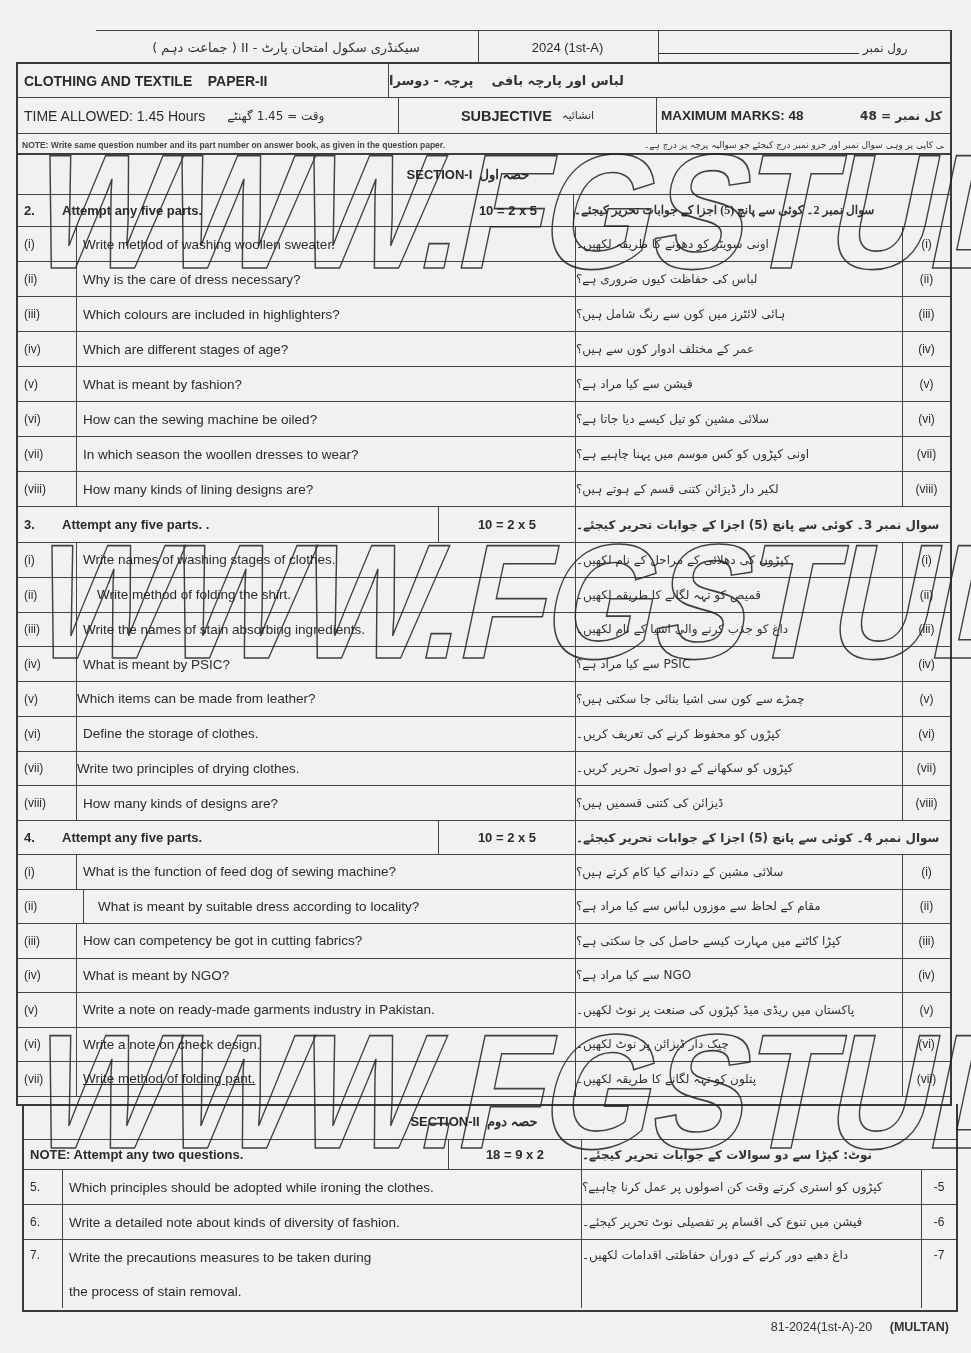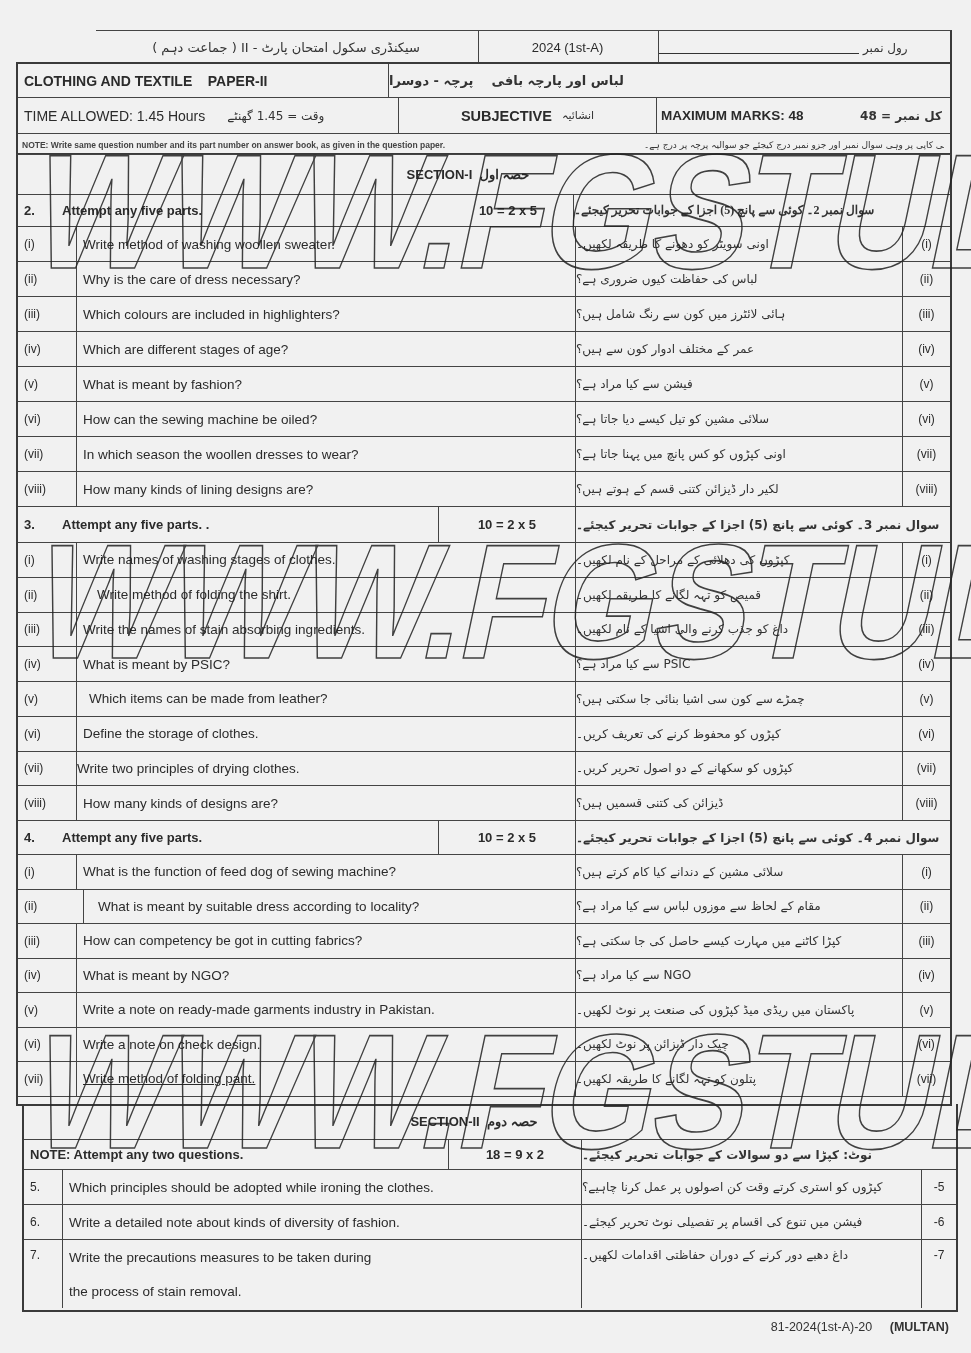--- a/index.html
+++ b/index.html
@@ -103,21 +103,21 @@
         </div>
         <div class="row" style="top: 247px; height: 35px;">
           <div class="cell num" style="left:0;width:58px;">(vi)</div>
           <div class="cell en vline" style="left:58px;width:499px;padding-left:6px;">How can the sewing machine be oiled?</div>
           <div class="cell ur vline" style="left:557px;width:327px;padding-right:8px;">سلائی مشین کو تیل کیسے دیا جاتا ہے؟</div>
           <div class="cell rnum vline" style="left:884px;right:0;">(vi)</div>
         </div>
         <div class="row" style="top: 282px; height: 35px;">
           <div class="cell num" style="left:0;width:58px;">(vii)</div>
           <div class="cell en vline" style="left:58px;width:499px;padding-left:6px;">In which season the woollen dresses to wear?</div>
-          <div class="cell ur vline" style="left:557px;width:327px;padding-right:8px;">اونی کپڑوں کو کس پانچ میں پہنا جاتا ہے؟</div>
+          <div class="cell ur vline" style="left:557px;width:327px;padding-right:8px;">اونی کپڑوں کو کس موسم میں پہنا چاہیے ہے؟</div>
           <div class="cell rnum vline" style="left:884px;right:0;">(vii)</div>
         </div>
         <div class="row" style="top: 317px; height: 35px;">
           <div class="cell num" style="left:0;width:58px;">(viii)</div>
           <div class="cell en vline" style="left:58px;width:499px;padding-left:6px;">How many kinds of lining designs are?</div>
           <div class="cell ur vline" style="left:557px;width:327px;padding-right:8px;">لکیر دار ڈیزائن کتنی قسم کے ہوتے ہیں؟</div>
           <div class="cell rnum vline" style="left:884px;right:0;">(viii)</div>
         </div>
       </div>
 
@@ -147,21 +147,21 @@
           <div class="cell rnum vline" style="left:884px;right:0;">(iii)</div>
         </div>
         <div class="row" style="top: 492.25px; height: 34.75px;">
           <div class="cell num" style="left:0;width:58px;">(iv)</div>
           <div class="cell en vline" style="left:58px;width:499px;padding-left:6px;">What is meant by PSIC?</div>
           <div class="cell ur vline" style="left:557px;width:327px;padding-right:8px;">PSIC سے کیا مراد ہے؟</div>
           <div class="cell rnum vline" style="left:884px;right:0;">(iv)</div>
         </div>
         <div class="row" style="top: 527px; height: 34.75px;">
           <div class="cell num" style="left:0;width:58px;">(v)</div>
-          <div class="cell en vline" style="left:58px;width:499px;padding-left:12px;">Which items can be made from leather?</div>
+          <div class="cell en vline" style="left:58px;width:499px;padding-left:0;">Which items can be made from leather?</div>
           <div class="cell ur vline" style="left:557px;width:327px;padding-right:8px;">چمڑے سے کون سی اشیا بنائی جا سکتی ہیں؟</div>
           <div class="cell rnum vline" style="left:884px;right:0;">(v)</div>
         </div>
         <div class="row" style="top: 561.75px; height: 34.75px;">
           <div class="cell num" style="left:0;width:58px;">(vi)</div>
           <div class="cell en vline" style="left:58px;width:499px;padding-left:6px;">Define the storage of clothes.</div>
           <div class="cell ur vline" style="left:557px;width:327px;padding-right:8px;">کپڑوں کو محفوظ کرنے کی تعریف کریں۔</div>
           <div class="cell rnum vline" style="left:884px;right:0;">(vi)</div>
         </div>
         <div class="row" style="top: 596.5px; height: 34.75px;">

